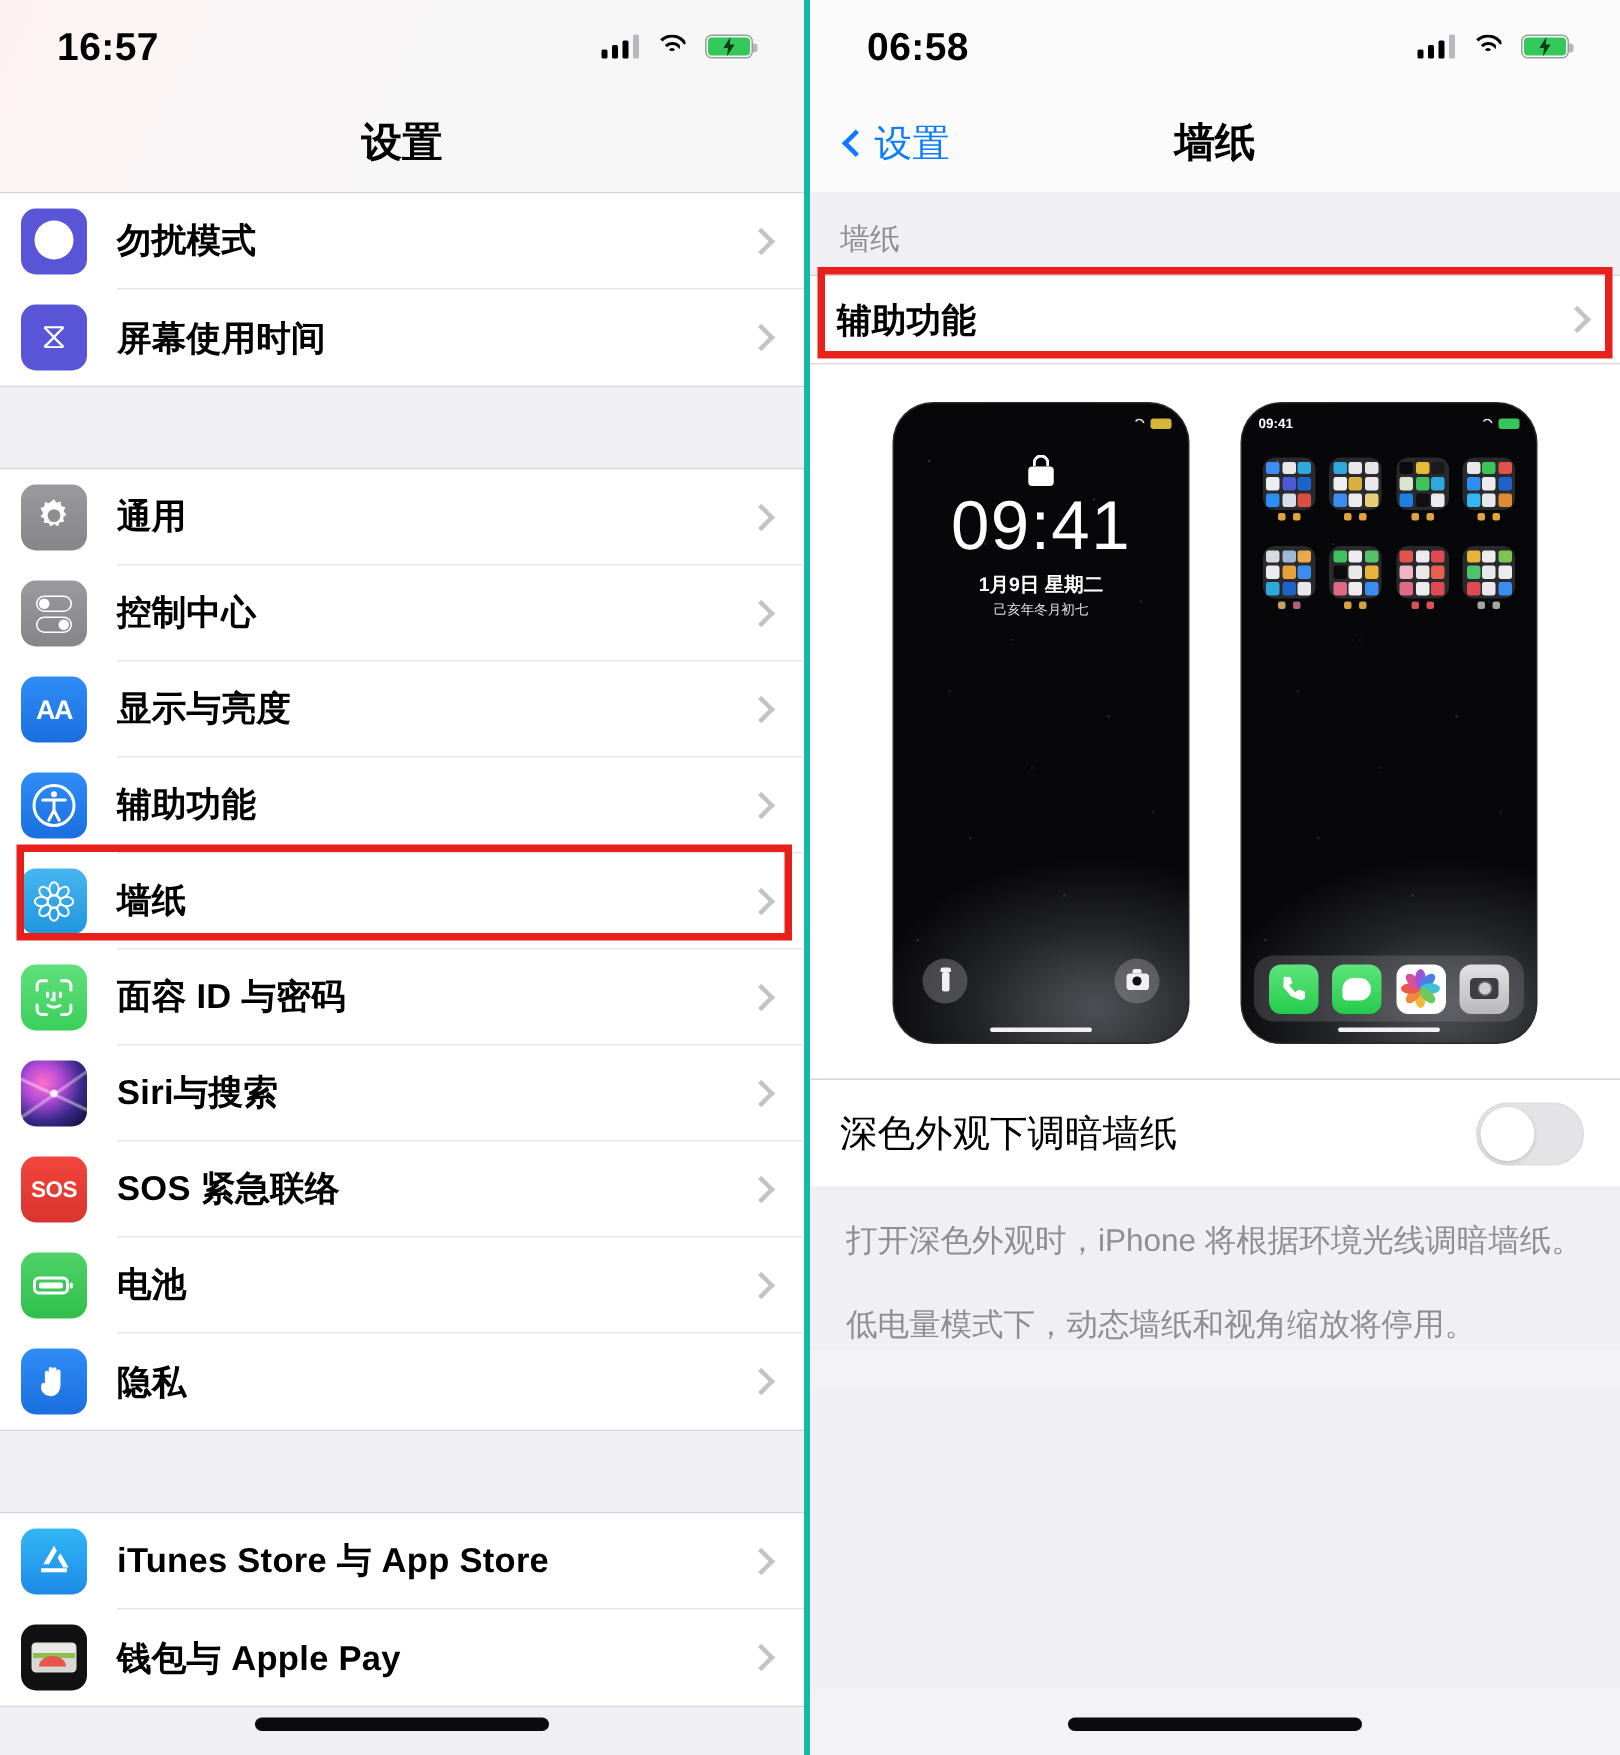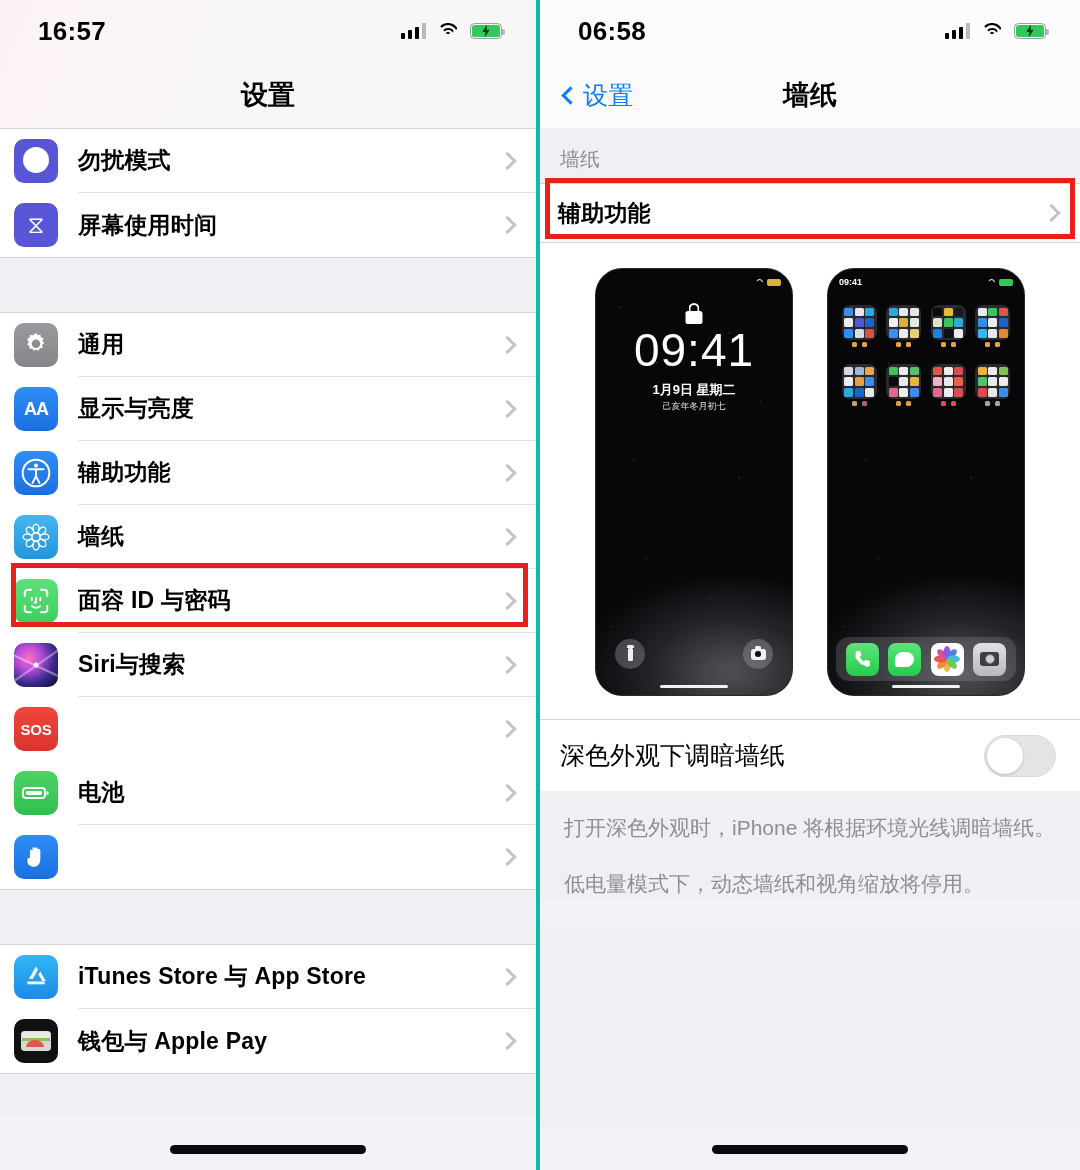--- a/index.html
+++ b/index.html
@@ -292,20 +292,28 @@
           <div class="app-icon ic-gear">
             <svg width="30" height="30" viewBox="0 0 24 24">
               <path fill="#fff" d="M12 2.2l1.3 1.9 2.2-.6.4 2.3 2.2.8-1 2.1 1.5 1.8-1.8 1.5.5 2.3-2.3.2-.9 2.1-2-1.1-1.9 1.3-1.2-2-2.3.1.1-2.3-2-1.1 1.4-1.8L4.8 7l2.1-1 .2-2.3 2.2.7z"></path>
               <circle cx="12" cy="11" r="3.4" fill="#8d8d92"></circle>
             </svg>
           </div>
           <div class="label">通用</div>
           <div class="chev"></div>
         </div>
         <div class="row">
+          <div class="app-icon ic-cc">
+            <div class="cc-t l"></div>
+              <div class="cc-t r"></div>
+          </div>
+          <div class="label">控制中心</div>
+          <div class="chev"></div>
+        </div>
+        <div class="row">
           <div class="app-icon ic-aa">AA</div>
           <div class="label">显示与亮度</div>
           <div class="chev"></div>
         </div>
         <div class="row">
           <div class="app-icon ic-access">
             <svg width="32" height="32" viewBox="0 0 24 24">
               <circle cx="12" cy="12" r="10" fill="none" stroke="#fff" stroke-width="1.5"></circle>
               <circle cx="12" cy="6.4" r="1.5" fill="#fff"></circle>
               <path d="M6.4 9.2h11.2M12 9.4v5m0 0l-2.6 5m2.6-5l2.6 5" stroke="#fff" stroke-width="1.5" stroke-linecap="round" fill="none"></path>
@@ -347,39 +355,41 @@
           <div class="label">面容 ID 与密码</div>
           <div class="chev"></div>
         </div>
         <div class="row">
           <div class="app-icon ic-siri"></div>
           <div class="label">Siri与搜索</div>
           <div class="chev"></div>
         </div>
         <div class="row">
           <div class="app-icon ic-sos">SOS</div>
+          <div class="label">SOS 紧急联络</div>
           <div class="chev"></div>
         </div>
         <div class="row">
           <div class="app-icon ic-batt">
             <svg width="28" height="16" viewBox="0 0 28 16">
               <rect x="1" y="3" width="22" height="10" rx="3" fill="none" stroke="#fff" stroke-width="2"></rect>
               <rect x="4" y="6" width="16" height="4" rx="1.4" fill="#fff"></rect>
               <rect x="24.5" y="6" width="2" height="4" rx="1" fill="#fff"></rect>
             </svg>
           </div>
           <div class="label">电池</div>
           <div class="chev"></div>
         </div>
         <div class="row last">
           <div class="app-icon ic-priv">
             <svg width="26" height="26" viewBox="0 0 24 24">
               <path fill="#fff" d="M6.4 13V6.6a1.2 1.2 0 012.4 0V4.2a1.2 1.2 0 012.4 0v.2a1.2 1.2 0 012.4 0v1.4a1.2 1.2 0 012.4 0V14c0 4-2.4 7-6 7s-6-2.6-6-5.4c0-1.2.4-2.2 1.2-2.8z"></path>
             </svg>
           </div>
+          <div class="label">隐私</div>
           <div class="chev"></div>
         </div>
       </div>
 
       <div class="gap"></div>
 
       <div class="group sep-top sep-bot">
         <div class="row">
           <div class="app-icon ic-appstore">
             <svg width="30" height="30" viewBox="0 0 24 24">

